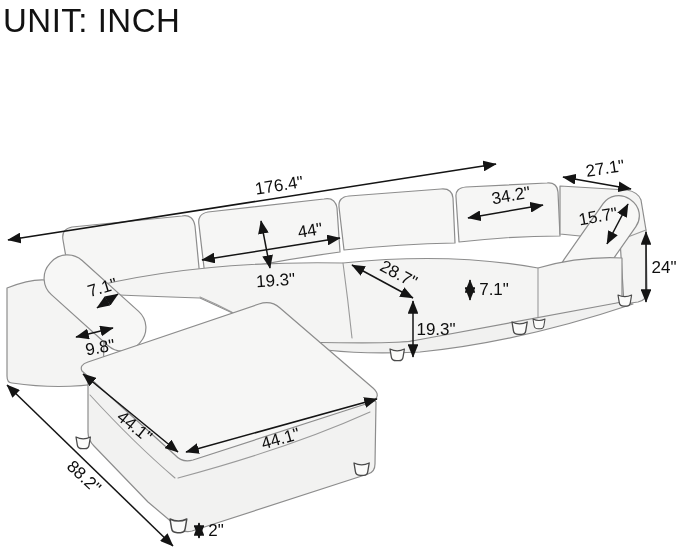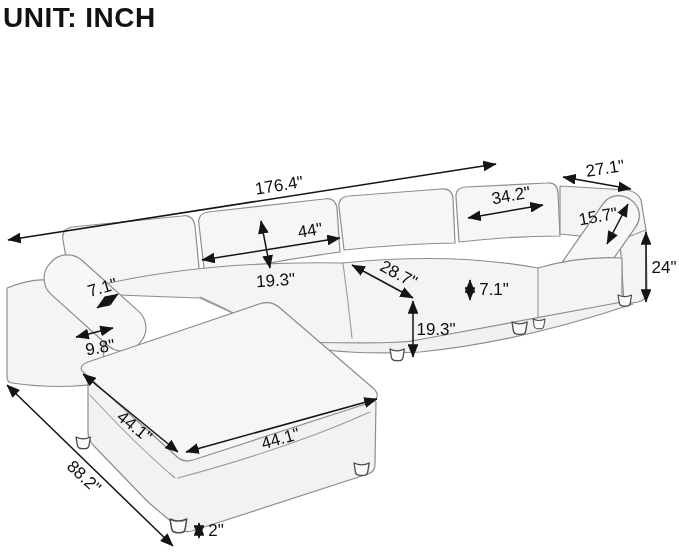--- a/index.html
+++ b/index.html
@@ -1,18 +1,18 @@
 <!DOCTYPE html>
 <html><head>
 <meta charset="utf-8">
 <style>
   html,body{margin:0;padding:0;background:#fff;}
   .stage{position:relative;width:679px;height:552px;background:#ffffff;overflow:hidden;
          font-family:"Liberation Sans",sans-serif;}
-  .title{position:absolute;top:2px;left:3px;font-size:28px;font-weight:bold;color:#121212;
+  .title{position:absolute;top:2px;left:3px;font-size:33px;font-weight:normal;color:#121212;
          letter-spacing:.5px;white-space:nowrap;}
   svg{position:absolute;left:0;top:0;}
   .dim{font-family:"Liberation Sans",sans-serif;font-size:17px;fill:#0e0e0e;}
   .arr{stroke:#141414;stroke-width:1.5;fill:none;}
   .soft{stroke:#8d8d8d;stroke-width:1.2;stroke-linejoin:round;stroke-linecap:round;}
   .seam{stroke:#9a9a9a;stroke-width:1.1;fill:none;stroke-linecap:round;}
   .leg{fill:#fbfbfa;stroke:#4a4a4a;stroke-width:1.4;stroke-linejoin:round;}
 </style>
 </head>
 <body>

